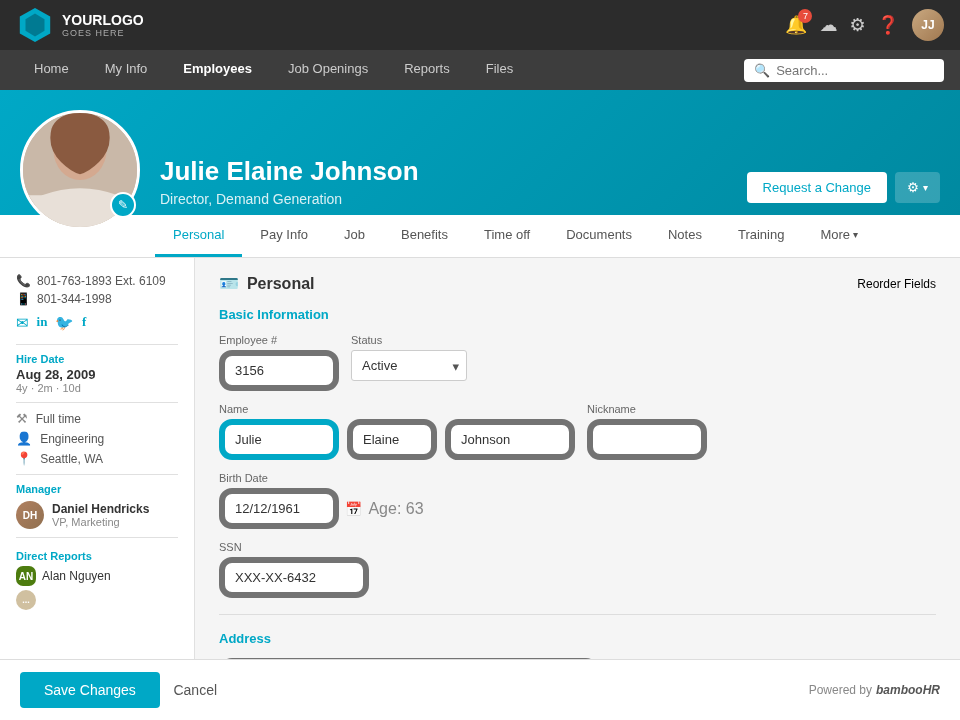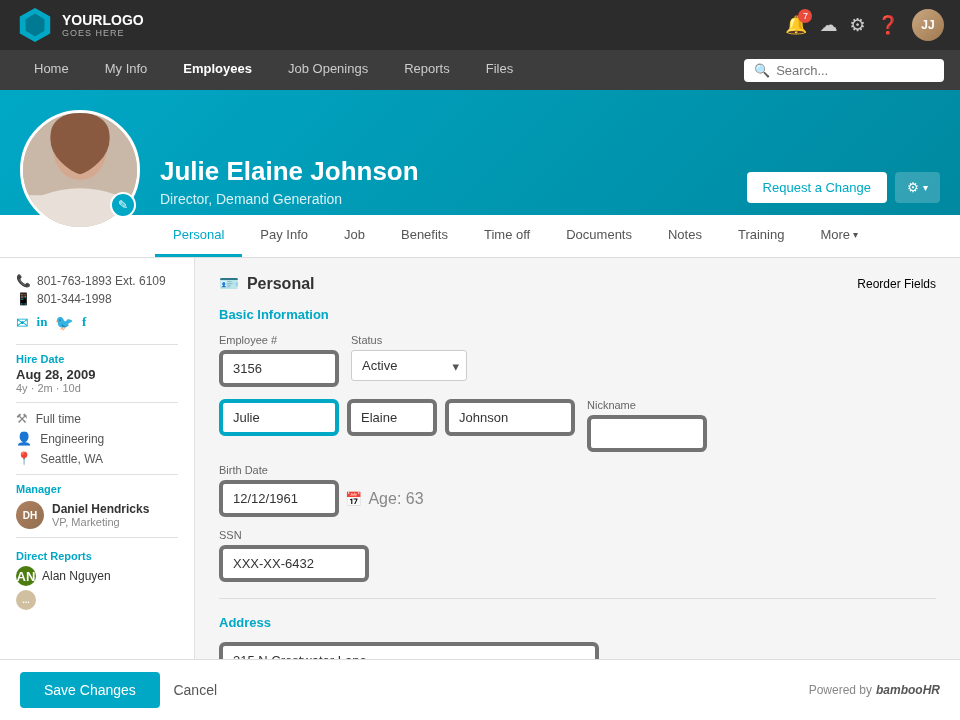--- a/index.html
+++ b/index.html
@@ -65,21 +65,21 @@
     .main-content { flex: 1; overflow-y: auto; padding: 16px 24px; background: #f5f5f5; }
     .section-header { display: flex; justify-content: space-between; align-items: center; margin-bottom: 14px; }
     .section-title-wrap { display: flex; align-items: center; gap: 8px; }
     .section-icon { color: #00a8c6; font-size: 16px; }
     .section-title { font-size: 16px; font-weight: 600; color: #333; }
     .reorder-link { color: #000000; font-size: 12px; cursor: pointer; text-decoration: none; }
     .subsection-title { color: #00a8c6; font-size: 13px; font-weight: 600; margin-bottom: 12px; margin-top: 4px; }
     .form-row { display: flex; gap: 12px; margin-bottom: 12px; align-items: flex-start; }
     .form-group { display: flex; flex-direction: column; gap: 4px; }
     .form-label { font-size: 11px; color: #666; font-weight: 500; }
-    .form-input { border: 4px solid #737373; border-radius: 6px; padding: 7px 10px; font-size: 13px; color: #333; outline: none; background: white; }
+    .form-input { border: 6px solid #737373; border-radius: 13px; padding: 7px 10px; font-size: 13px; color: #333; outline: none; background: white; }
     .form-input.highlighted { border-color: #00a8c6; }
     .form-select { border: 1px solid #ccc; border-radius: 3px; padding: 7px 10px; font-size: 13px; color: #333; background: white; cursor: pointer; appearance: none; }
     .status-select-wrap { position: relative; display: inline-block; }
     .status-select-wrap::after { content: '▾'; position: absolute; right: 8px; top: 50%; transform: translateY(-50%); pointer-events: none; color: #555; }
     .date-input-wrap { display: flex; align-items: center; gap: 6px; }
     .cal-icon { color: #aaa; cursor: pointer; font-size: 14px; }
     .age-text { color: #888; font-size: 16px; }
     .section-divider { border: none; border-top: 1px solid #ddd; margin: 16px 0; }
     .address-section { margin-top: 8px; }
 
@@ -218,21 +218,21 @@
     <div class="manager-row">
       <div class="manager-avatar" style="background: linear-gradient(135deg, #b08060, #907050); display:flex; align-items:center; justify-content:center; color:white; font-size:10px; font-weight:bold;">DH</div>
       <div>
         <div class="manager-name">Daniel Hendricks</div>
         <div class="manager-title">VP, Marketing</div>
       </div>
     </div>
     <hr class="sidebar-divider">
     <div class="direct-reports-label">Direct Reports</div>
     <div class="dr-item">
-      <div class="dr-avatar" style="background:#4d7c0f;display:flex;align-items:center;justify-content:center;font-size:13px;color:white;font-weight:bold;">AN</div>
+      <div class="dr-avatar" style="background:#4d7c0f;display:flex;align-items:center;justify-content:center;font-size:10px;color:white;font-weight:bold;border-radius:7px;">AN</div>
       <span>Alan Nguyen</span>
     </div>
     <div class="dr-item">
       <div class="dr-avatar" style="background:#d0c0a0;display:flex;align-items:center;justify-content:center;font-size:9px;color:white;font-weight:bold;">...</div>
     </div>
   </div>
 
   <div class="main-content">
     <div class="section-header">
       <div class="section-title-wrap">
@@ -255,20 +255,21 @@
           <select class="form-select" style="width:116px;padding-right:24px;">
             <option>Active</option>
             <option>Inactive</option>
           </select>
         </div>
       </div>
     </div>
 
     <div class="form-row">
       <div class="form-group">
+        <label class="form-label">Name</label>
         <div style="display:flex;gap:8px;">
           <input class="form-input highlighted" type="text" value="Julie" style="width: 120px;">
           <input class="form-input" type="text" value="Elaine" style="width: 90px;">
           <input class="form-input" type="text" value="Johnson" style="width: 130px;">
         </div>
       </div>
       <div class="form-group">
         <label class="form-label">Nickname</label>
         <input class="form-input" type="text" style="width: 120px;">
       </div>

